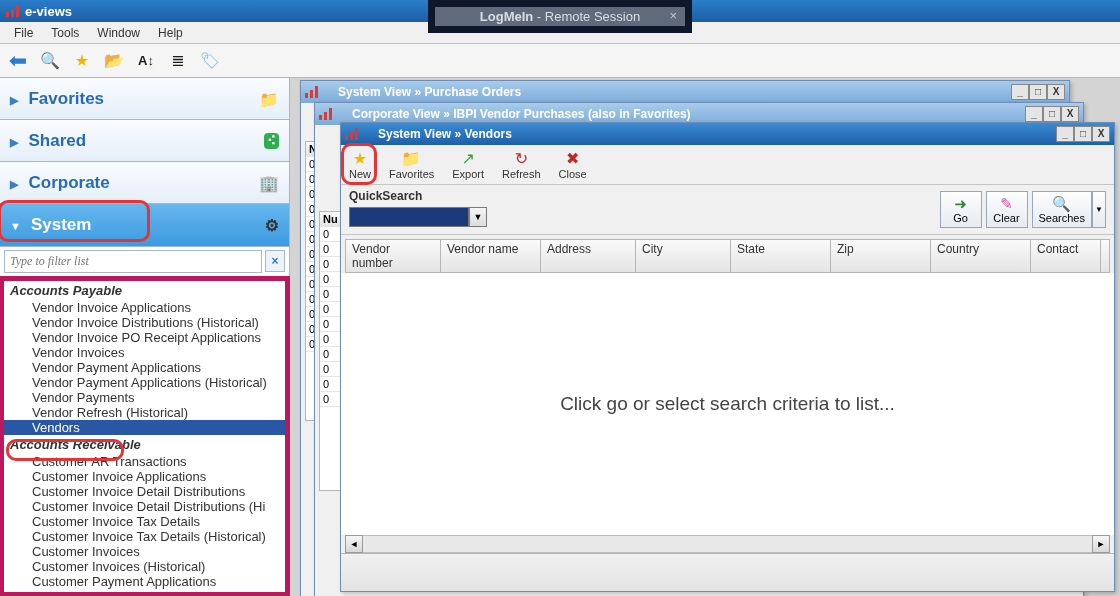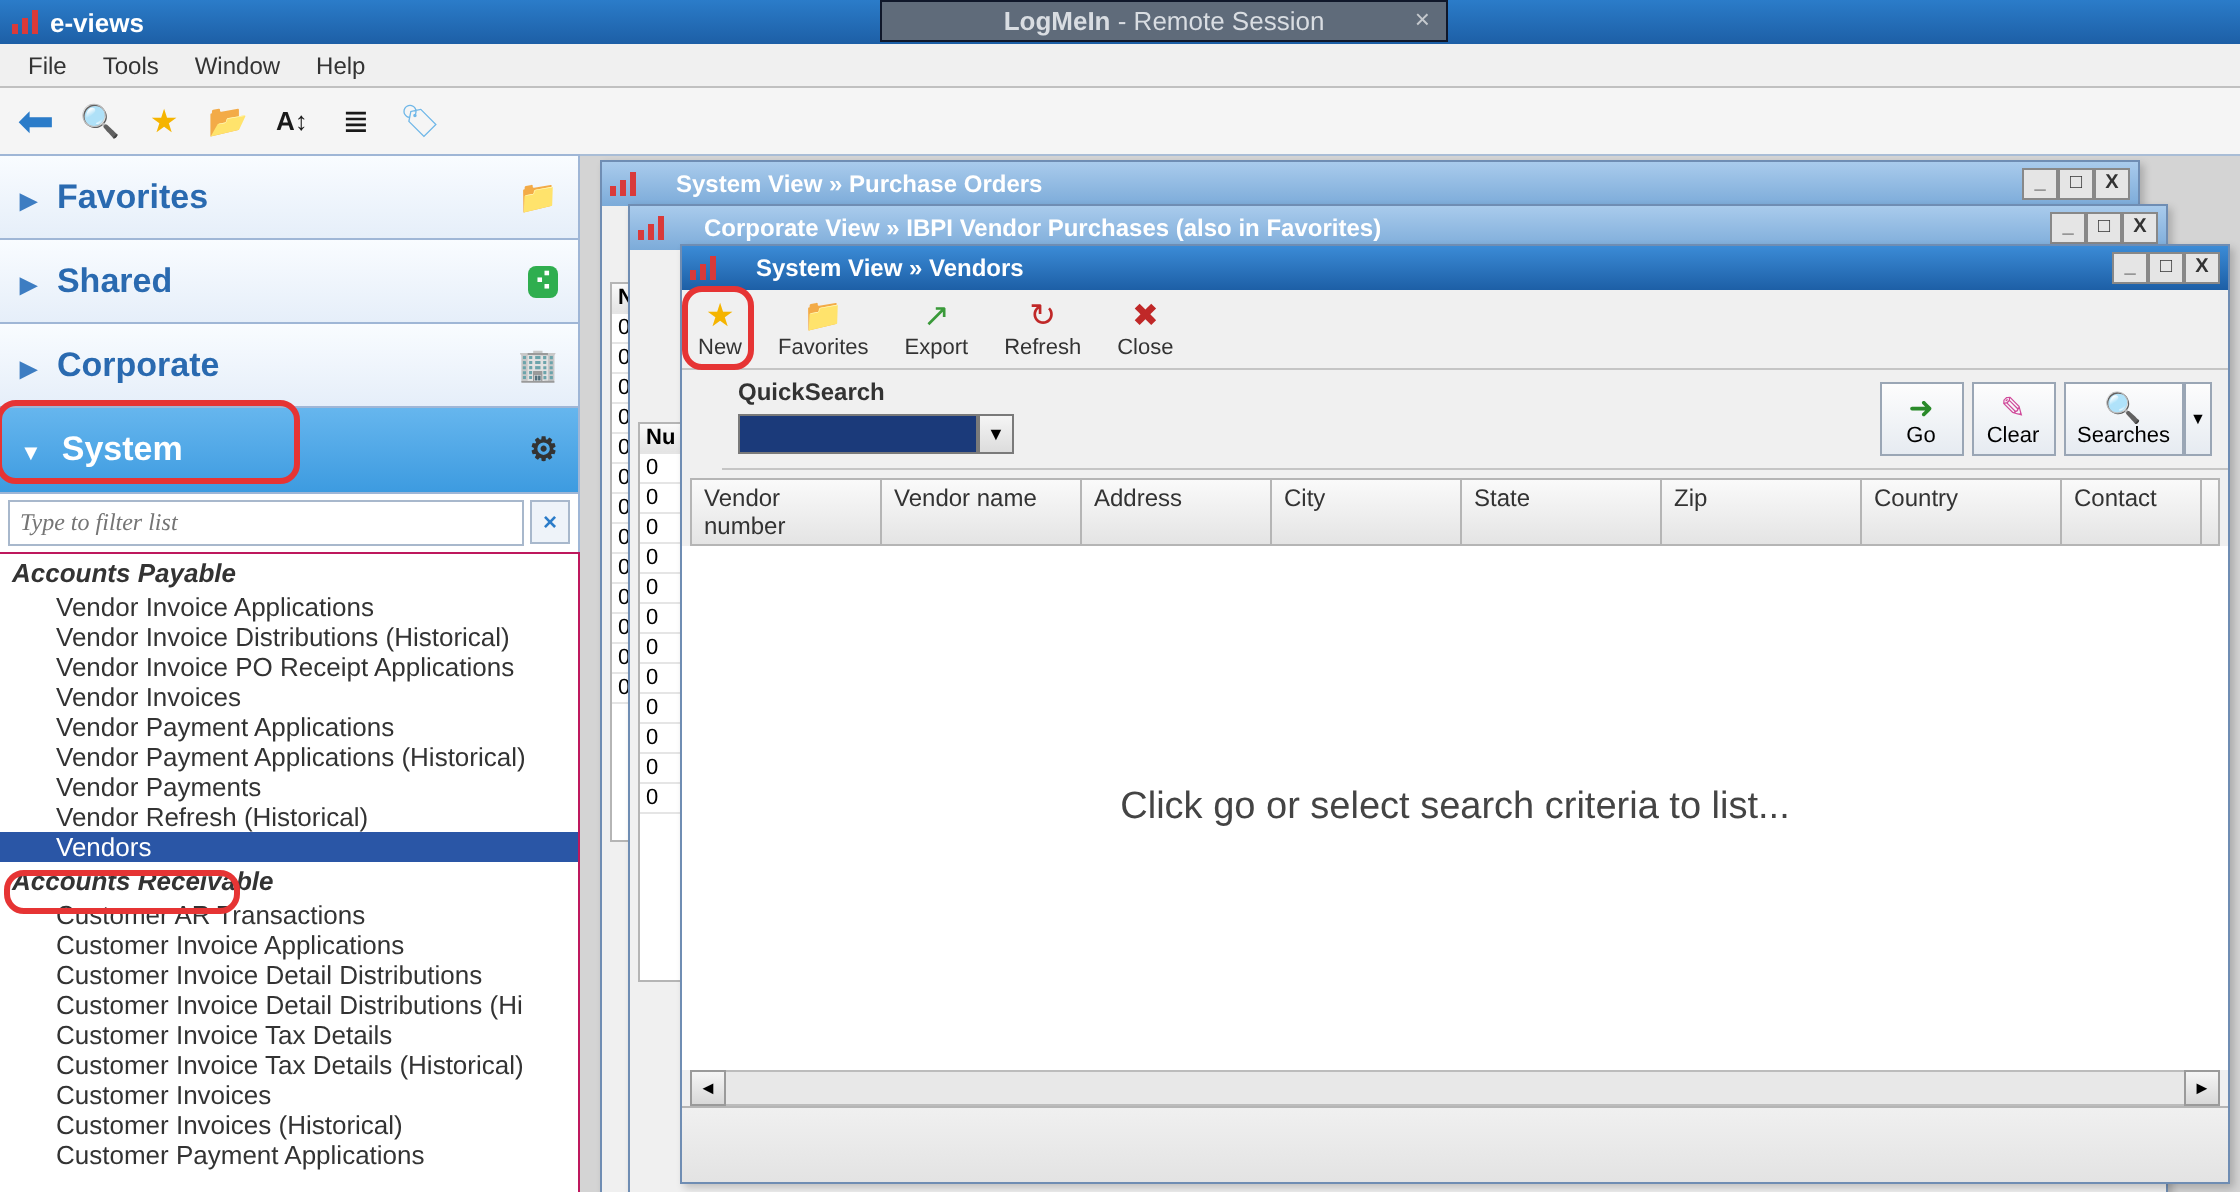--- a/index.html
+++ b/index.html
@@ -1,19 +1,19 @@
 <!DOCTYPE html>
 <html><head>
 <meta charset="utf-8">
 <style>
 * { box-sizing: border-box; margin: 0; padding: 0; font-family: "Segoe UI", Tahoma, sans-serif; }
 body { width: 1120px; height: 596px; overflow: hidden; background: #d4d4d4; position: relative; font-size: 12px; }
 
 
-.remote-bar { position: absolute; top: 0; left: 50%; transform: translateX(-50%); background: #5f6b7a; color: #d9dde2; padding: 2px 40px; font-size: 13px; width: 284px; text-align: center; z-index: 50; border: 1px solid #0f172a; margin-left: 22px; }
+.remote-bar { position: absolute; top: 0; left: 50%; transform: translateX(-50%); background: #5f6b7a; color: #d9dde2; padding: 2px 40px; font-size: 13px; width: 264px; text-align: center; z-index: 50; border: 7px solid #0f172a; }
 .remote-bar .x { position: absolute; right: 8px; top: 1px; color: #c5c9ce; }
 
 
 .titlebar { background: linear-gradient(#2b7cc9,#1d5fa6); color: #fff; height: 22px; display:flex; align-items:center; padding-left:4px; font-size:13px; font-weight:bold; }
 .titlebar .ico { width:16px; height:16px; margin-right:5px; display:inline-flex; align-items:center; justify-content:center; }
 .bars { display:flex; gap:2px; align-items:flex-end; height:12px; }
 .bars span { width:3px; background:#fff; }
 .bars span:nth-child(1){height:5px;} .bars span:nth-child(2){height:8px;} .bars span:nth-child(3){height:12px;}
 .bars.red span { background:#d93a3a; }
 
@@ -29,40 +29,40 @@
 .section-head { height:42px; display:flex; align-items:center; justify-content:space-between; padding:0 10px; background:linear-gradient(#f9fcff,#e5eef9); color:#2a6ab0; font-size:17px; font-weight:bold; }
 .section-head.active { background:linear-gradient(#66b6ee,#3d9be0); color:#fff; }
 .chev { color:#3d7dc2; font-size:11px; margin-right:10px; }
 .section-head.active .chev { color:#fff; }
 .head-ico { font-size:16px; }
 
 .filter-row { display:flex; padding:4px; gap:3px; border:1px solid #9fb6d6; margin:-1px;}
 .filter-row input { flex:1; border:1px solid #a8b8cc; padding:3px 5px; font-size:12px; color:#737373; font-style:italic;font-family:Liberation Serif, serif;}
 .filter-row .clr { width:20px; height:22px; border:1px solid #a8b8cc; background:#eef3f9; color:#2b7cc9; display:flex;align-items:center;justify-content:center; font-weight:bold;}
 
-.tree { flex:1; overflow:hidden; position:relative; border:1px solid #be185d; margin:-1px; background:#fff; }
+.tree { flex:1; overflow:hidden; position:relative; border:5px solid #be185d; margin:-1px; background:#fff; }
 .tree-scroll { overflow-y:scroll; height:100%; }
 .tree-group { padding:2px 6px; font-style:italic; font-weight:bold; color:#333; font-size:13px;}
 .tree-item { padding:0px 6px 0px 28px; font-size:13px; color:#333; cursor:default; white-space:nowrap; }
 .tree-item.sel { background:#2a56a6; color:#fff; }
 
 
 .mdi { flex:1; position:relative; background:#d4d4d4; }
 .win { position:absolute; background:#f0f0f0; border:1px solid #6f8db3; box-shadow:2px 2px 4px rgba(0,0,0,0.2); }
 .win-title { height:22px; background:linear-gradient(#a9cbec,#7cabd9); display:flex; align-items:center; color:#fff; font-size:12px; font-weight:bold; padding:0 4px; justify-content:space-between;}
 .win-title.active { background:linear-gradient(#3b8bd6,#1d5fa6); }
 .win-title .lt { display:flex; align-items:center; gap:20px; }
 .win-ctrl { display:flex; gap:0; }
 .win-ctrl span { width:18px; height:16px; background:#e5e5e5; border:1px solid #888; display:flex; align-items:center; justify-content:center; font-size:10px; color:#333; font-weight:bold; line-height:1; }
 
 
 .wtoolbar { background:#f0f0f0; border-bottom:1px solid #c5c5c5; display:flex; padding:2px 6px; gap:14px; height:40px; align-items:flex-start;}
 .wtb-btn { display:flex; flex-direction:column; align-items:center; font-size:11px; color:#333; padding:2px 2px; gap:1px;}
 .wtb-btn .gl { font-size:16px; height:18px; display:flex; align-items:center; }
-.qs-bar { display:flex; align-items:flex-start; padding:4px 8px; gap:10px; background:#f0f0f0; border-bottom:1px solid #c5c5c5; height:50px;margin-left:20px;}
+.qs-bar { display:flex; align-items:flex-start; padding:4px 8px; gap:10px; background:#f0f0f0; border-bottom:1px solid #c5c5c5; height:50px;}
 .qs-left { flex:1; }
 .qs-label { font-size:12px; font-weight:bold; color:#333; margin-bottom:4px; display:block;}
 .qs-select { display:flex; }
 .qs-select .fld { width:120px; height:20px; background:#1b3a7a; border:1px solid #7a7a7a; }
 .qs-select .dd { width:18px; height:20px; background:linear-gradient(#f5f5f5,#dcdcdc); border:1px solid #7a7a7a; display:flex;align-items:center;justify-content:center; font-size:9px;}
 .qs-btns { display:flex; gap:4px; align-items:flex-start; padding-top:2px;}
 .qbtn { border:1px solid #9aa6b5; background:linear-gradient(#fdfdfd,#e6ebf1); padding:3px 6px; display:flex; flex-direction:column; align-items:center; font-size:11px; gap:1px; min-width:42px; }
 .qbtn .g { font-size:15px; height:16px;}
 .qbtn-dd { width:14px; border:1px solid #9aa6b5; background:linear-gradient(#fdfdfd,#e6ebf1); display:flex; align-items:center; justify-content:center; font-size:8px; align-self:stretch;}
 

